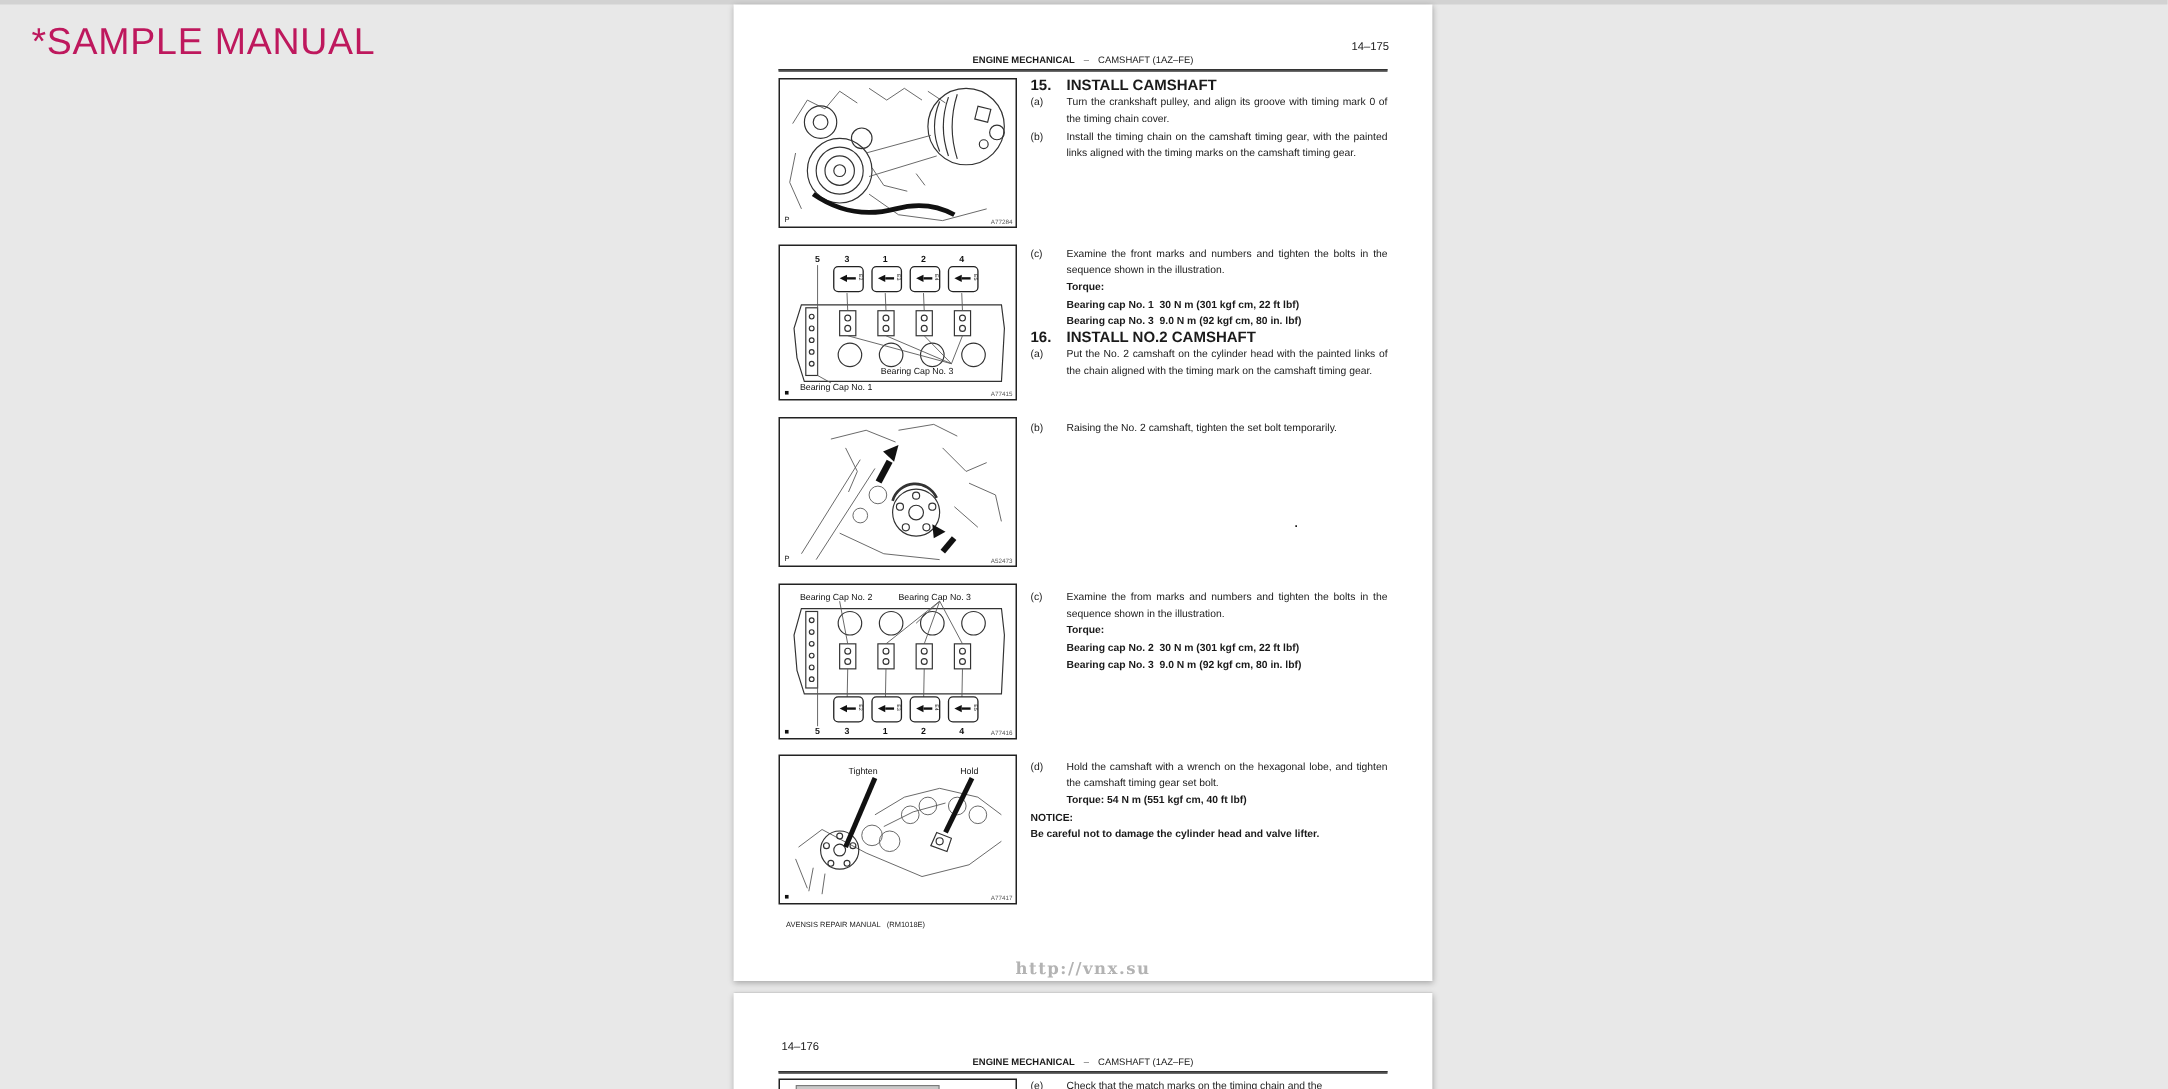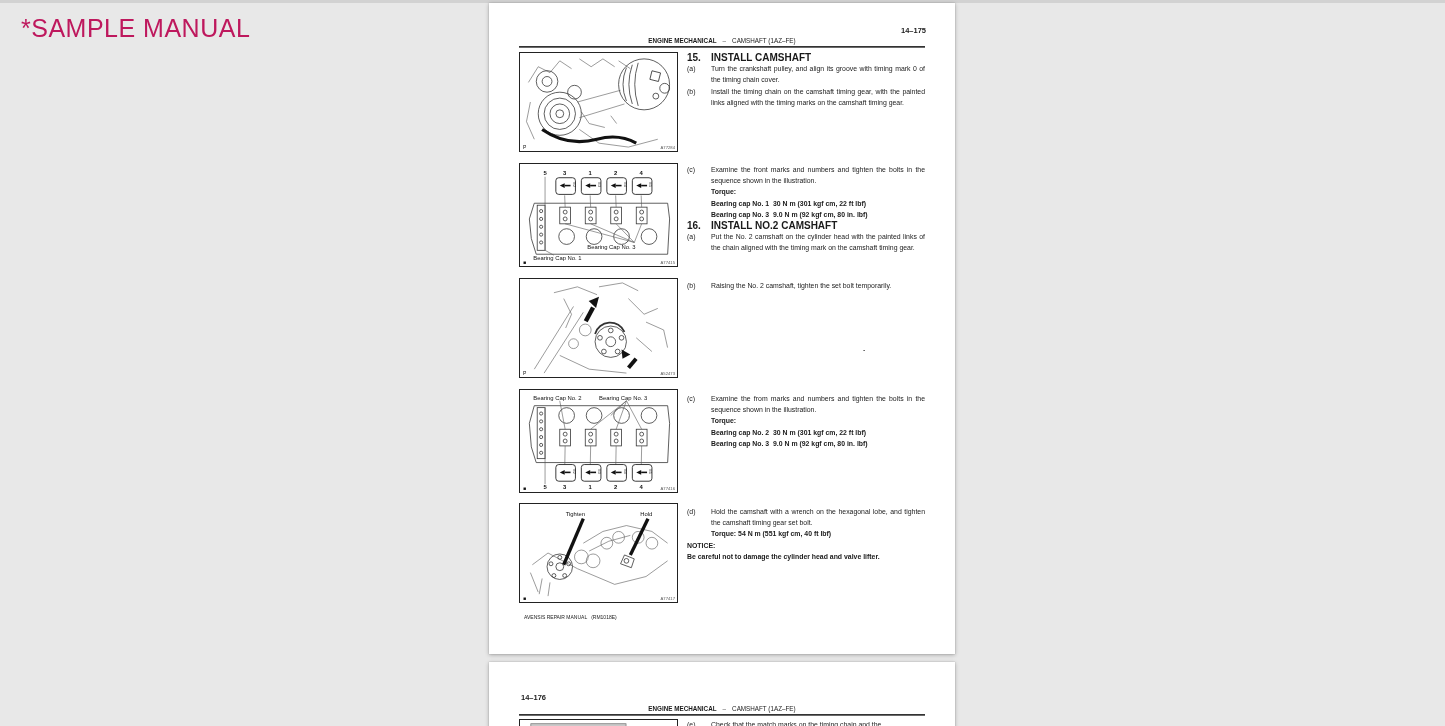--- a/index.html
+++ b/index.html
@@ -6,21 +6,21 @@
   html,body { width:1445px; height:726px; overflow:hidden; background:#e8e8e8;
     font-family:"Liberation Sans", sans-serif; color:#1a1a1a; }
   .top-strip { position:absolute; left:0; top:0; width:1445px; height:3px; background:#d2d2d2; }
   .sample-label { position:absolute; left:21px; top:14px; font-size:25px; letter-spacing:0.5px; color:#be185d; }
 
   .page { position:absolute; left:489px; width:466px; background:#fff;
     box-shadow:0 1px 4px rgba(0,0,0,.28), 0 0 1px rgba(0,0,0,.25); overflow:hidden; }
   #page1 { top:3px; height:651px; }
   #page2 { top:662px; height:68px; }
 
-  .pgnum { position:absolute; font-weight:bold; font-size:7.5px; }
+  .pgnum { position:absolute; font-weight:normal; font-size:7.5px; }
   #page1 .pgnum { right:29px; top:23px; }
   #page2 .pgnum { left:32px; top:31px; }
 
   .hdr { position:absolute; left:30px; width:406px; text-align:center; font-size:6.3px; white-space:pre; }
   #page1 .hdr { top:34px; }
   #page2 .hdr { top:43px; }
   .hdr .sec { font-weight:bold; }
   .hdr .dash { color:#666; padding:0 6px; }
   .rule { position:absolute; left:30px; width:406px; height:2px; background:#6a6a6a; border-top:1px solid #333; }
   #page1 .rule { top:43px; }
@@ -370,20 +370,21 @@
       <div class="txt">
         <span>Hold the camshaft with a wrench on the hexagonal lobe, and tighten the camshaft timing gear set bolt.</span>
         <div class="bold torq">Torque: 54 N m (551 kgf cm, 40 ft lbf)</div>
       </div>
     </div>
     <div class="fullw">NOTICE:</div>
     <div class="fullw">Be careful not to damage the cylinder head and valve lifter.</div>
   </div>
 
   <div class="footer">AVENSIS REPAIR MANUAL   (RM1018E)</div>
+  <div class="watermark">http://vnx.su</div>
 </div>
 
 <div id="page2" class="page">
   <div class="pgnum">14–176</div>
   <div class="hdr"><span class="sec">ENGINE MECHANICAL</span><span class="dash">–</span><span>CAMSHAFT (1AZ–FE)</span></div>
   <div class="rule"></div>
   <div id="fig6" class="fig">
     <svg viewBox="0 0 159 30">
       <rect x="7" y="4" width="102" height="6" fill="#c9c9c9" stroke="#777" stroke-width="0.8"></rect>
     </svg>

